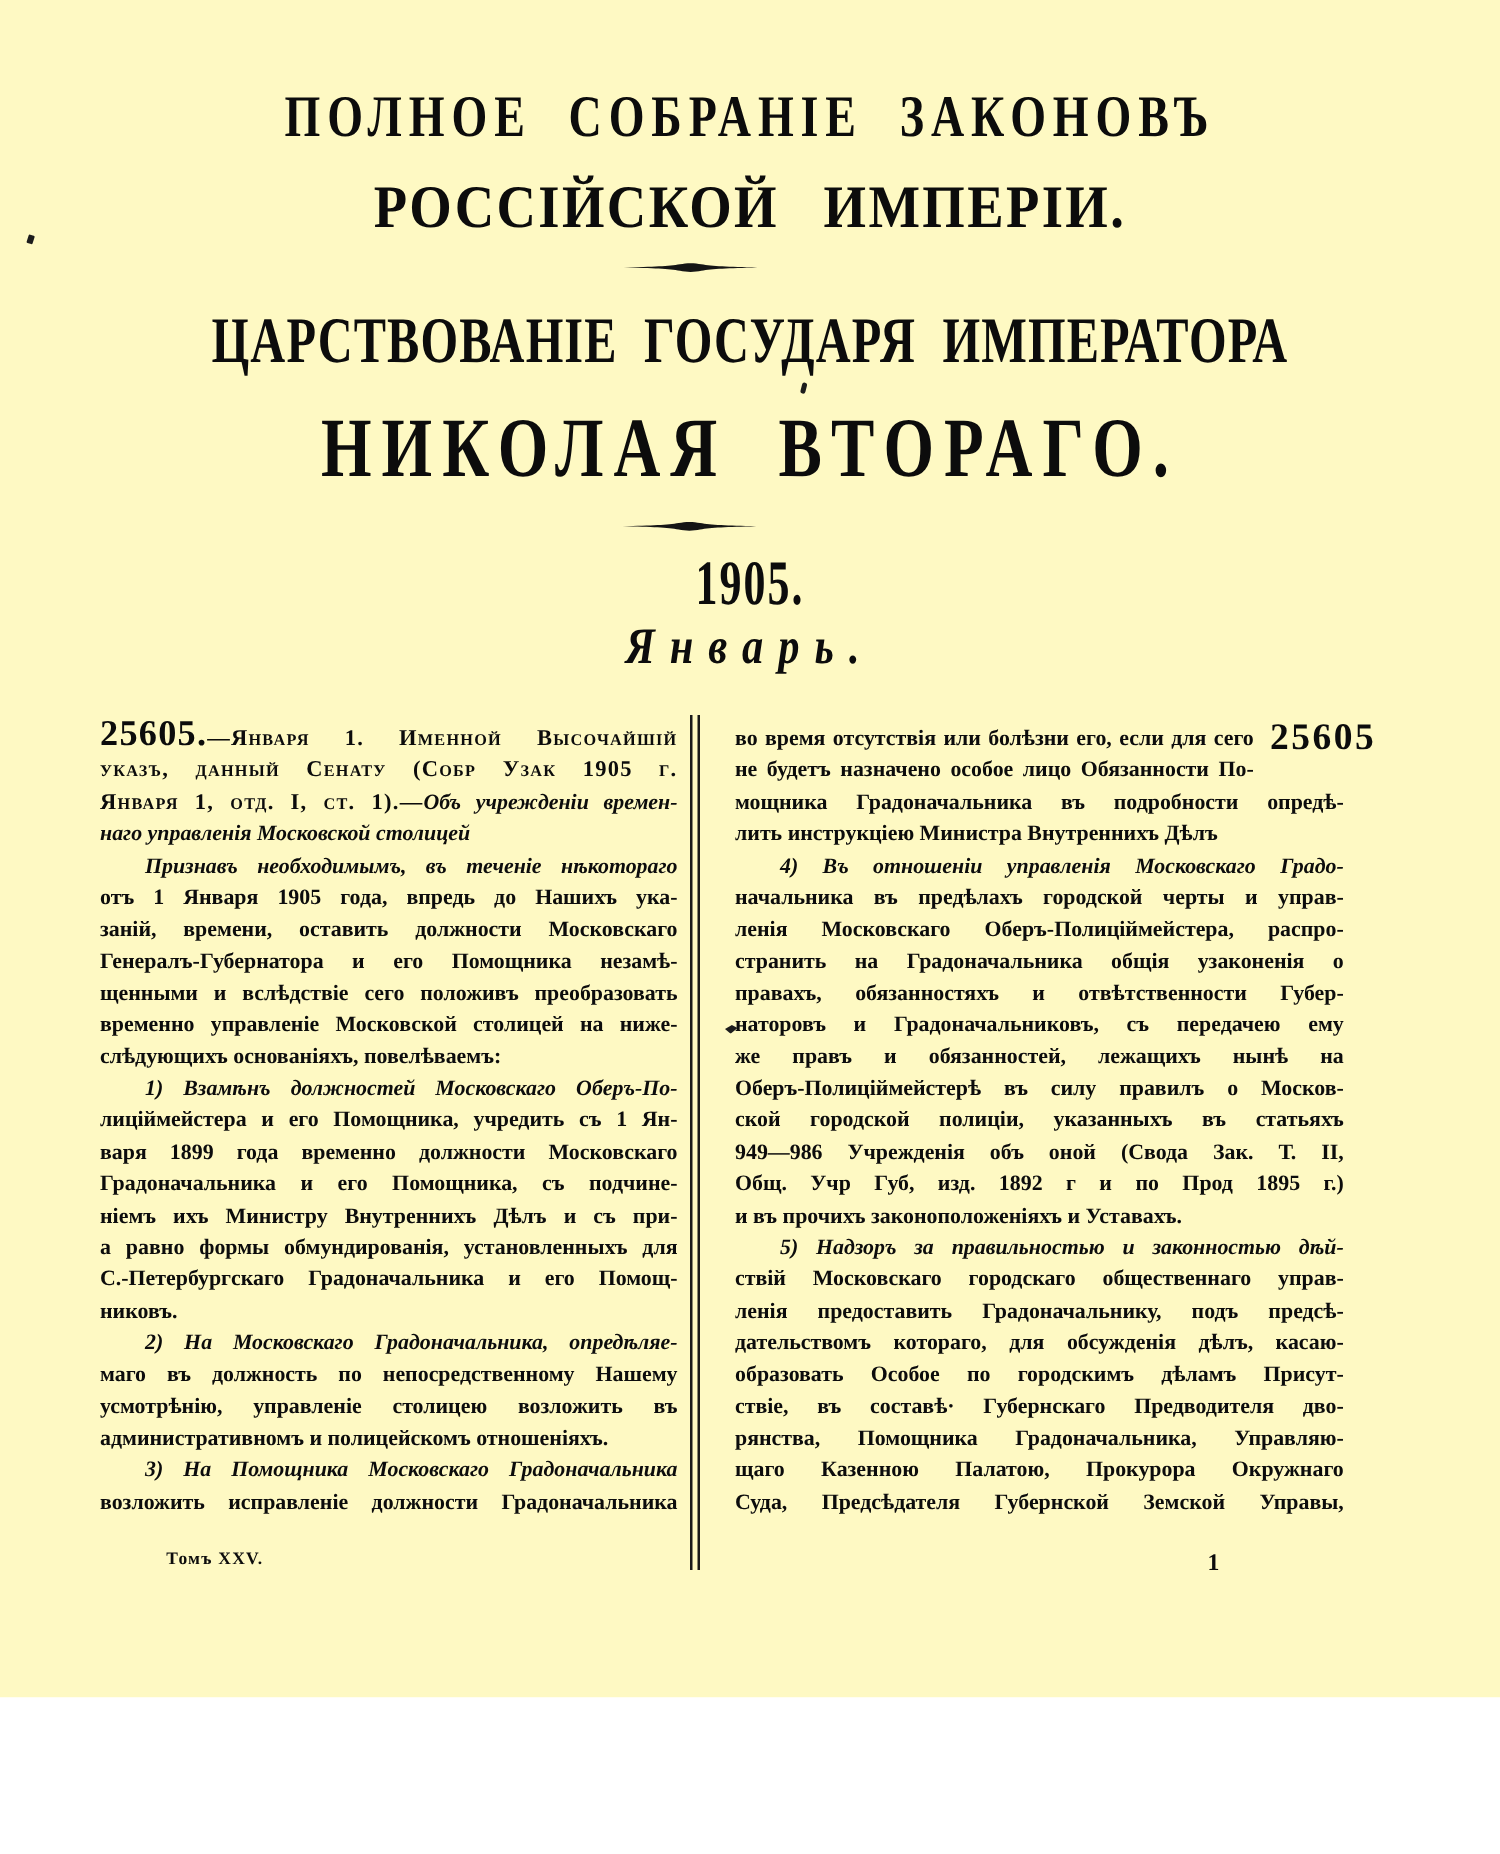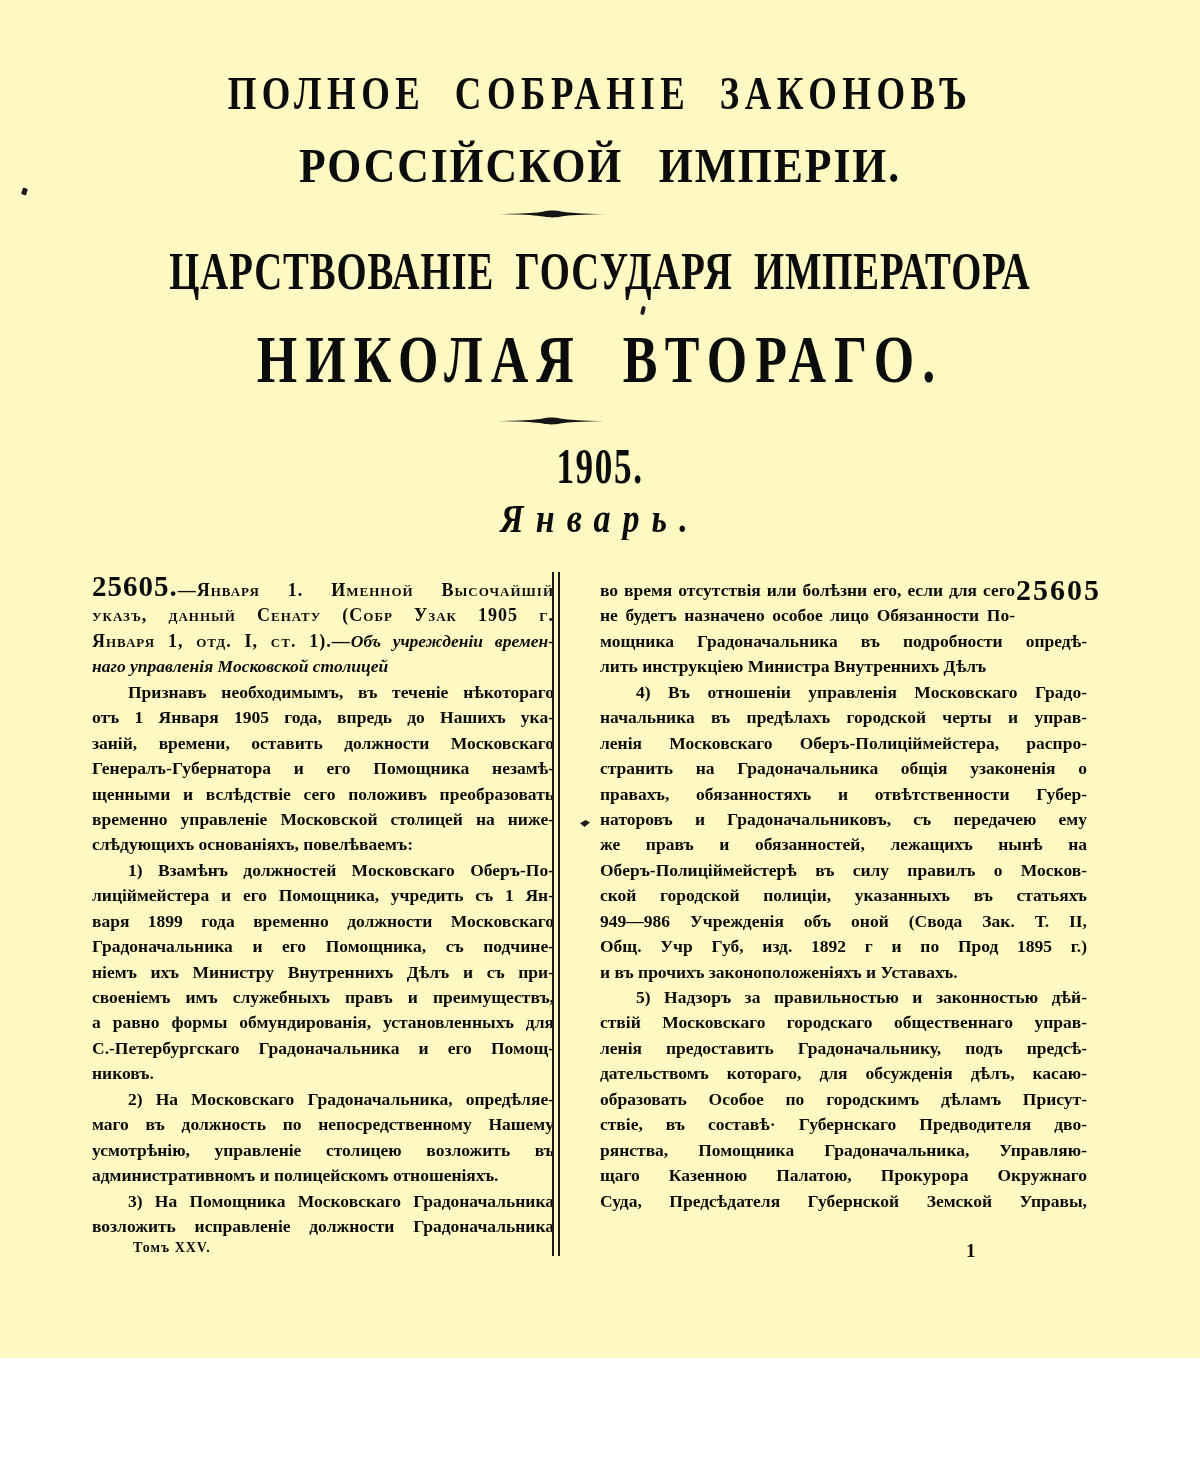--- a/index.html
+++ b/index.html
@@ -16,30 +16,30 @@
   #t2{top:142px;font-size:46px;letter-spacing:2px;word-spacing:24px;transform:scale(0.95,1.05);}
   #t3{top:247px;font-size:44px;letter-spacing:1px;word-spacing:12px;transform:scale(0.88,1.18);}
   #t4{top:326px;font-size:52px;letter-spacing:8px;word-spacing:20px;transform:scale(1,1.3);}
   #year{top:442px;font-size:44px;letter-spacing:2px;transform:scale(0.8,1.15);}
   #month{top:498px;font-size:34px;font-style:italic;letter-spacing:12px;transform:scale(1,1.2);}
   .orn{position:absolute;}
   #orn1{left:499px;top:209px;}
   #orn2{left:498px;top:416px;}
   .orn svg{display:block;}
   
-  .col{position:absolute;top:578px;margin-left:12px;}
+  .col{position:absolute;top:578px;}
   #colL{left:80px;width:462px;}
   #colR{left:588px;width:487px;}
   .line{
     line-height:25.45px;font-size:17.5px;font-weight:bold;text-align:left;
     height:25.45px;overflow:visible;
   }
   .line.j{text-align:justify;text-align-last:justify;}
   .para{margin:0;}
-  .para.indent .line:first-child{text-indent:36px;}
+  .para.indent .line:first-child{text-indent:36px;font-style:italic;}
   .num{font-size:29px;line-height:4px;letter-spacing:1px;}
   .hdr{font-variant:small-caps;font-size:18px;letter-spacing:1px;}
   .it{font-style:italic;text-align:center;}
   
   #colR .para:first-child .line:nth-child(1),
   #colR .para:first-child .line:nth-child(2){margin-right:72px;}
   #colDivider{
     position:absolute;left:552px;top:572px;height:684px;width:4px;
     border-left:2px solid #1a1a1a;border-right:2px solid #1a1a1a;
   }
@@ -97,21 +97,20 @@
         <div class="line j"><span>щенными и вслѣдствіе сего положивъ преобразовать</span></div>
         <div class="line j"><span>временно управленіе Московской столицей на ниже-</span></div>
         <div class="line"><span>слѣдующихъ основаніяхъ, повелѣваемъ:</span></div>
       </div>
       <div class="para indent">
         <div class="line j"><span>1) Взамѣнъ должностей Московскаго Оберъ-По-</span></div>
         <div class="line j"><span>лиціймейстера и его Помощника, учредить съ 1 Ян-</span></div>
         <div class="line j"><span>варя 1899 года временно должности Московскаго</span></div>
         <div class="line j"><span>Градоначальника и его Помощника, съ подчине-</span></div>
         <div class="line j"><span>ніемъ ихъ Министру Внутреннихъ Дѣлъ и съ при-</span></div>
-        <div class="line j"><span>своеніемъ имъ служебныхъ правъ и преимуществъ,</span></div>
         <div class="line j"><span>а равно формы обмундированія, установленныхъ для</span></div>
         <div class="line j"><span>С.-Петербургскаго Градоначальника и его Помощ-</span></div>
         <div class="line"><span>никовъ.</span></div>
       </div>
       <div class="para indent">
         <div class="line j"><span>2) На Московскаго Градоначальника, опредѣляе-</span></div>
         <div class="line j"><span>маго въ должность по непосредственному Нашему</span></div>
         <div class="line j"><span>усмотрѣнію, управленіе столицею возложить въ</span></div>
         <div class="line"><span>административномъ и полицейскомъ отношеніяхъ.</span></div>
       </div>

